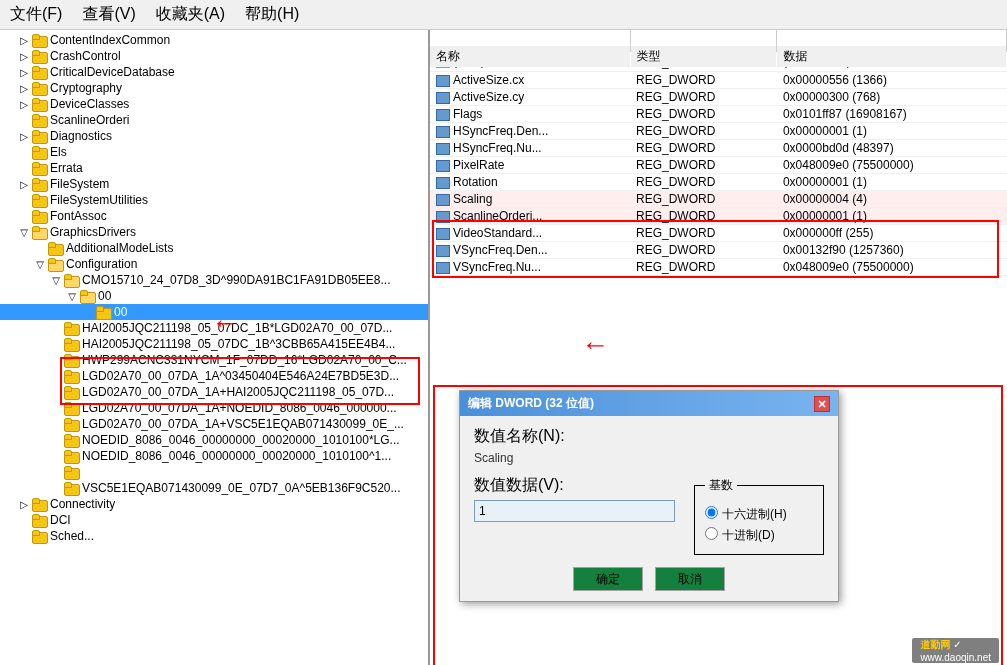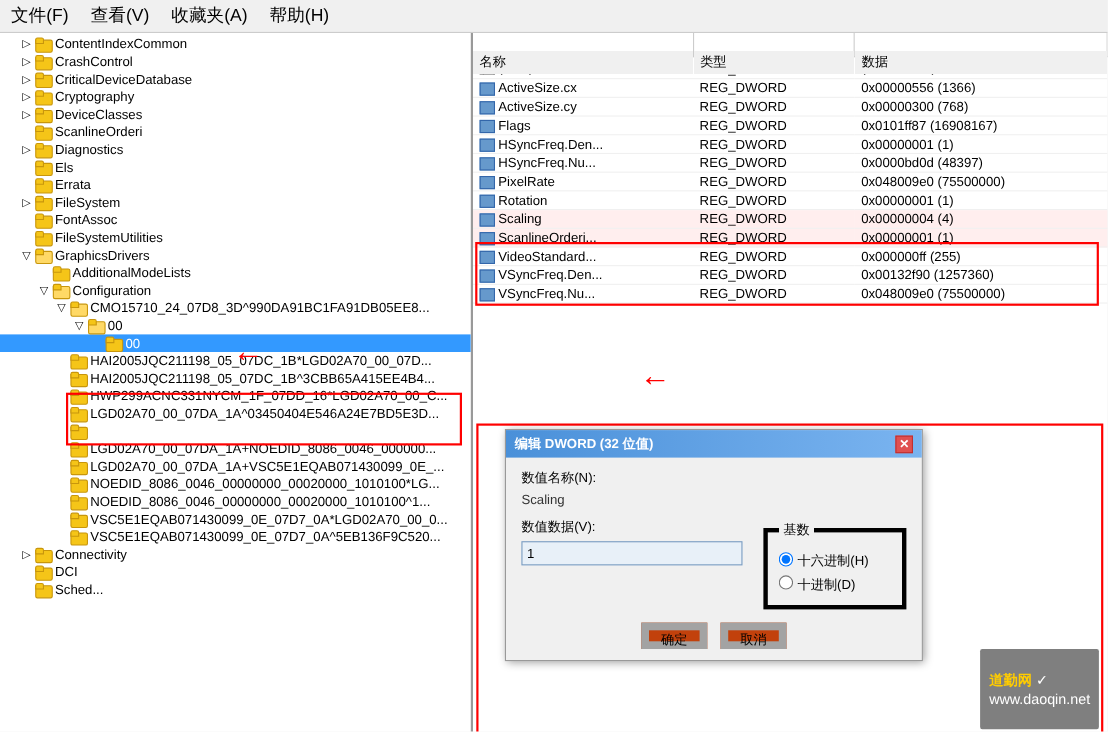--- a/index.html
+++ b/index.html
@@ -190,21 +190,21 @@
       height: 16px;
       text-align: center;
       line-height: 14px;
       font-size: 11px;
       cursor: pointer;
     }
     .dialog-body {
       padding: 10px 14px;
     }
     .dialog-label {
-      font-size: 12px;
+      font-size: 16px;
       margin-bottom: 4px;
     }
     .dialog-value-name {
       font-size: 12px;
       margin-bottom: 10px;
       color: #333;
     }
     .dialog-row {
       display: flex;
       gap: 19px;
@@ -222,52 +222,52 @@
     }
     .radio-group { margin-top: 6px; }
     .radio-label {
       display: flex;
       align-items: flex-start;
       gap: 4px;
       font-size: 12px;
       margin-bottom: 4px;
     }
     .dialog-fieldset {
-      border: 4px solid #000000;
+      border: 1px solid #000000;
       padding: 6px 10px;
       margin-top: 2px;
     }
     .dialog-fieldset legend {
       font-size: 12px;
       padding: 0 4px;
     }
     .dialog-buttons {
       display: flex;
       justify-content: center;
       gap: 12px;
       margin-top: 12px;
     }
     .dialog-btn {
-      width: 60px;
+      width: 70px;
       height: 24px;
-      background: #c2410c;
-      border: 7px solid #a3a3a3;
+      background: #15803d;
+      border: 1px solid #a3a3a3;
       font-size: 12px;
       cursor: pointer;
     }
 
     
     .watermark {
       position: absolute;
       bottom: 8px;
       right: 8px;
       background: rgba(0,0,0,0.5);
       color: #fff;
-      padding: 20px 8px;
-      font-size: 13px;
+      padding: 0 8px;
+      font-size: 10px;
       border-radius: 2px;
       z-index: 200;
     }
     .watermark-zh {
       color: #ffcc00;
       font-weight: bold;
     }
 
     
     .row-highlight { background: rgba(255,200,200,0.3); }
@@ -344,27 +344,27 @@
         <div class="tree-item">
           <span class="tree-indent"></span>
           <span class="tree-toggle">▷</span>
           <span class="folder-icon"></span>
           <span class="tree-label">FileSystem</span>
         </div>
         <div class="tree-item">
           <span class="tree-indent"></span>
           <span class="tree-toggle"></span>
           <span class="folder-icon"></span>
+          <span class="tree-label">FileSystemUtilities</span>
+        </div>
+        <div class="tree-item">
+          <span class="tree-indent"></span>
+          <span class="tree-toggle"></span>
+          <span class="folder-icon"></span>
           <span class="tree-label">FontAssoc</span>
-        </div>
-        <div class="tree-item">
-          <span class="tree-indent"></span>
-          <span class="tree-toggle"></span>
-          <span class="folder-icon"></span>
-          <span class="tree-label">FileSystemUtilities</span>
         </div>
         <div class="tree-item">
           <span class="tree-indent"></span>
           <span class="tree-toggle">▽</span>
           <span class="folder-icon open"></span>
           <span class="tree-label">GraphicsDrivers</span>
         </div>
         <div class="tree-item">
           <span class="tree-indent"></span>
           <span class="tree-indent"></span>
@@ -437,20 +437,21 @@
           <span class="tree-toggle"></span>
           <span class="folder-icon"></span>
           <span class="tree-label">LGD02A70_00_07DA_1A^03450404E546A24E7BD5E3D...</span>
         </div>
         <div class="tree-item">
           <span class="tree-indent"></span>
           <span class="tree-indent"></span>
           <span class="tree-indent"></span>
           <span class="tree-toggle"></span>
           <span class="folder-icon"></span>
+          <span class="tree-label">LGD02A70_00_07DA_1A+HAI2005JQC211198_05_07D...</span>
         </div>
         <div class="tree-item">
           <span class="tree-indent"></span>
           <span class="tree-indent"></span>
           <span class="tree-indent"></span>
           <span class="tree-toggle"></span>
           <span class="folder-icon"></span>
           <span class="tree-label">LGD02A70_00_07DA_1A+NOEDID_8086_0046_000000...</span>
         </div>
         <div class="tree-item">
@@ -476,21 +477,20 @@
           <span class="tree-toggle"></span>
           <span class="folder-icon"></span>
           <span class="tree-label">NOEDID_8086_0046_00000000_00020000_1010100^1...</span>
         </div>
         <div class="tree-item">
           <span class="tree-indent"></span>
           <span class="tree-indent"></span>
           <span class="tree-indent"></span>
           <span class="tree-toggle"></span>
           <span class="folder-icon"></span>
-          <span class="tree-label">VSC5E1EQAB071430099_0E_07D7_0A*LGD02A70_00_0...</span>
         </div>
         <div class="tree-item">
           <span class="tree-indent"></span>
           <span class="tree-indent"></span>
           <span class="tree-indent"></span>
           <span class="tree-toggle"></span>
           <span class="folder-icon"></span>
           <span class="tree-label">VSC5E1EQAB071430099_0E_07D7_0A^5EB136F9C520...</span>
         </div>
         <div class="tree-item">

